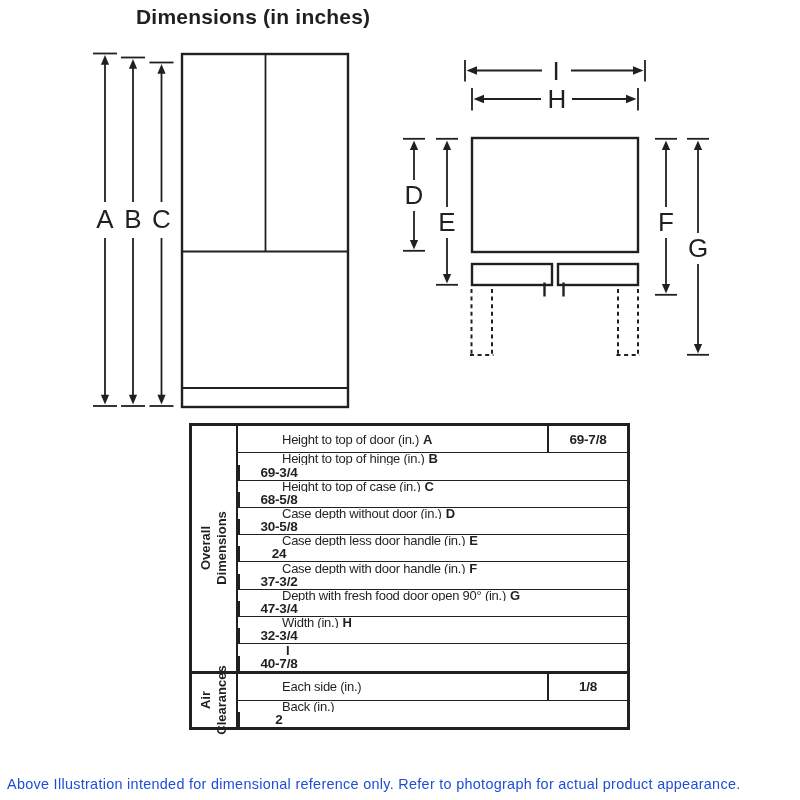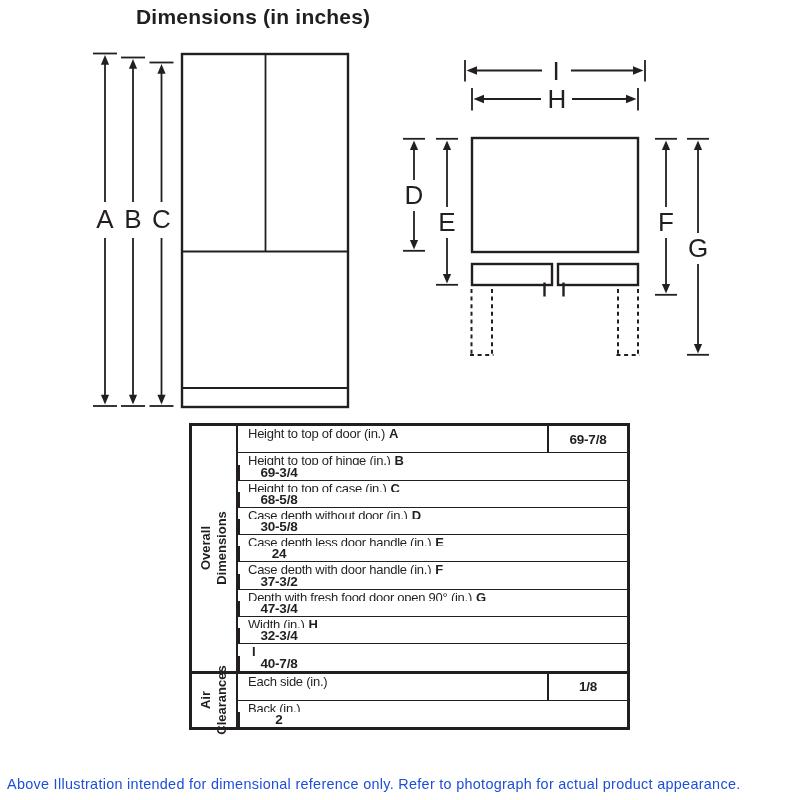--- a/index.html
+++ b/index.html
@@ -27,22 +27,22 @@
   .section + .section{border-top:3px solid #231f20;}
   .vhead{width:44px;flex:none;border-right:2.5px solid #231f20;position:relative;}
   .vhead-inner{
     position:absolute;top:50%;left:50%;transform:translate(-50%,-50%) rotate(-90deg);
     text-align:center;font-size:13px;font-weight:700;line-height:1.25;white-space:nowrap;
   }
   .rows{flex:1;display:flex;flex-direction:column;min-width:0;}
   .row{display:flex;height:26.3px;}
   .row + .row{border-top:1.6px solid #231f20;flex-direction:column;}
   .cell-label{
-    flex:1;display:flex;padding-left:10px;
-    font-size:13px;letter-spacing:-.25px;white-space:nowrap;overflow:hidden;min-width:0;
+    flex:1;display:flex;align-items:center;
+    font-size:13px;letter-spacing:-.25px;white-space:nowrap;overflow:hidden;min-width:0;margin-left:44px;
   }
   .cell-label .key{font-weight:700;margin-left:4px;letter-spacing:0;}
   .cell-value{
     width:78px;flex:none;border-left:2.5px solid #231f20;
     display:flex;align-items:center;justify-content:center;
     font-size:13.5px;font-weight:700;letter-spacing:-.2px;
   }
   .disclaimer{
     position:absolute;left:7px;top:776px;font-size:14.4px;letter-spacing:.3px;
     white-space:nowrap;color:#1d4ed8;

